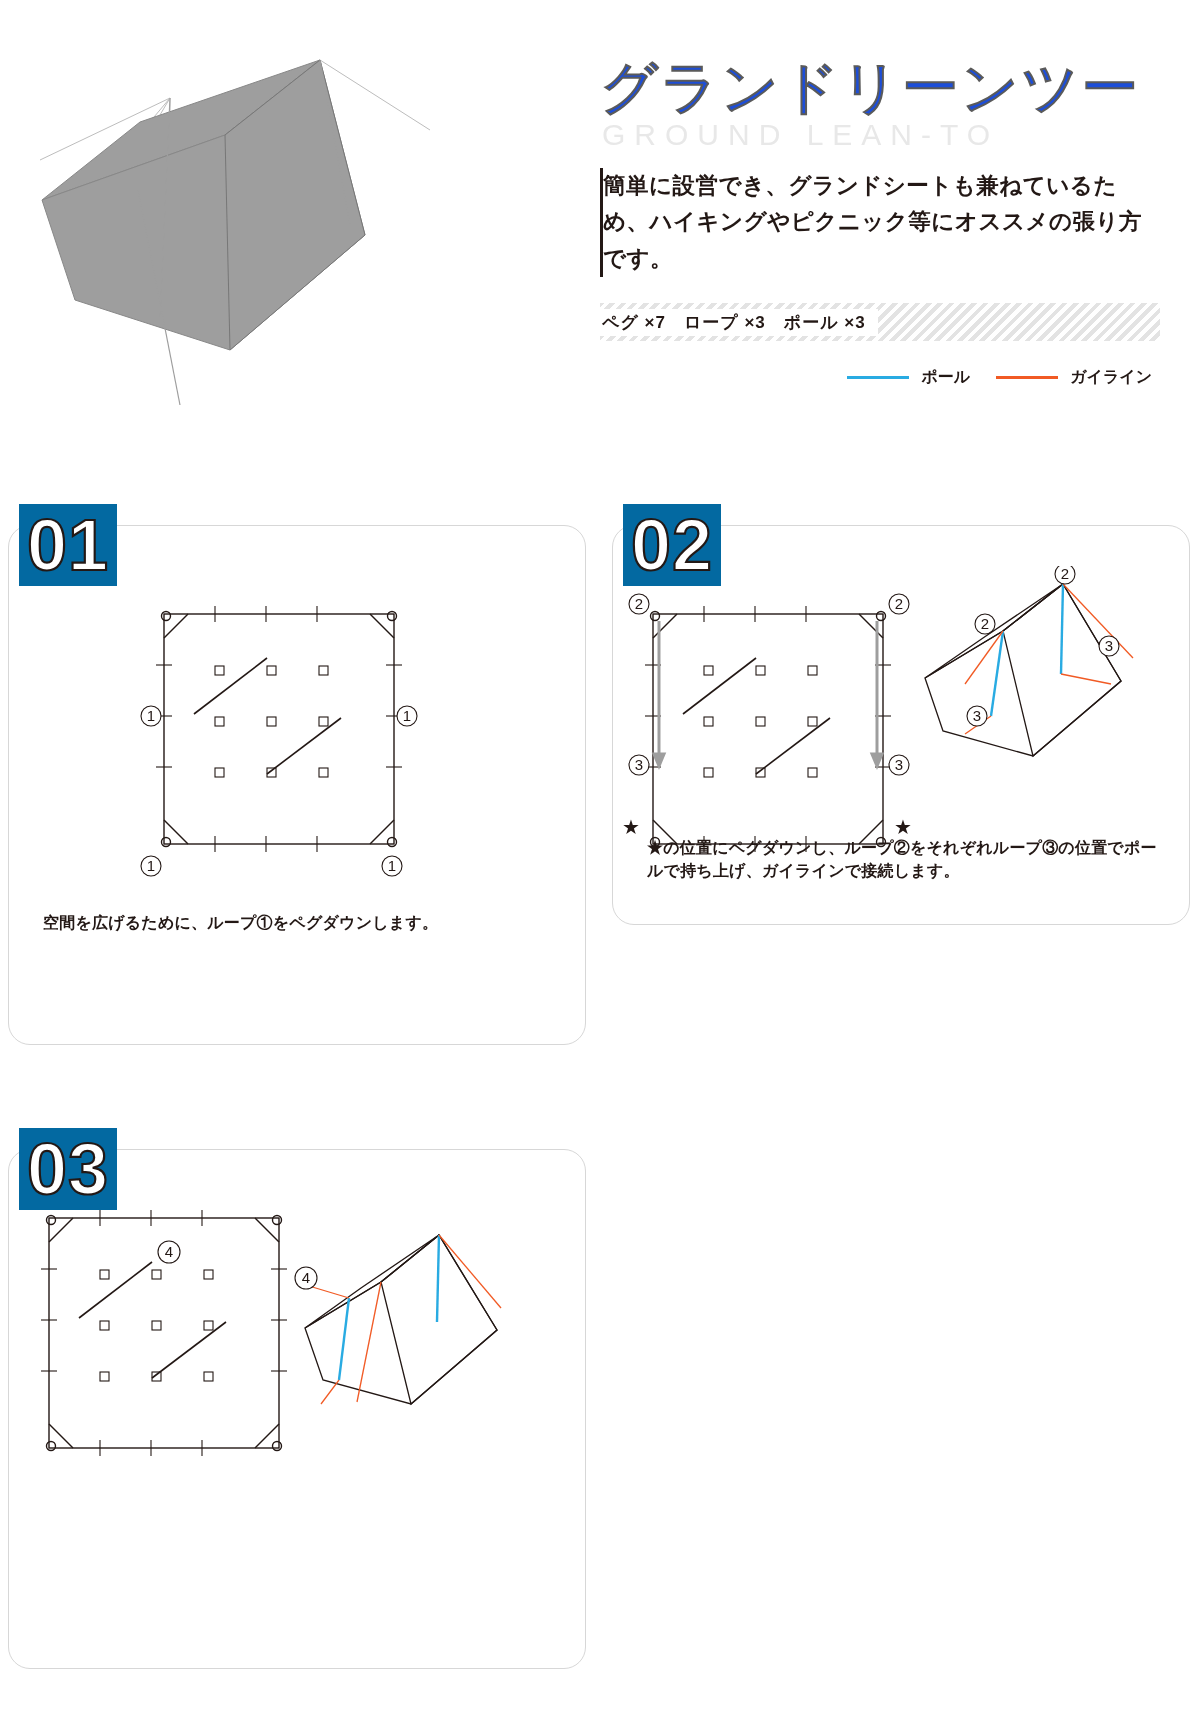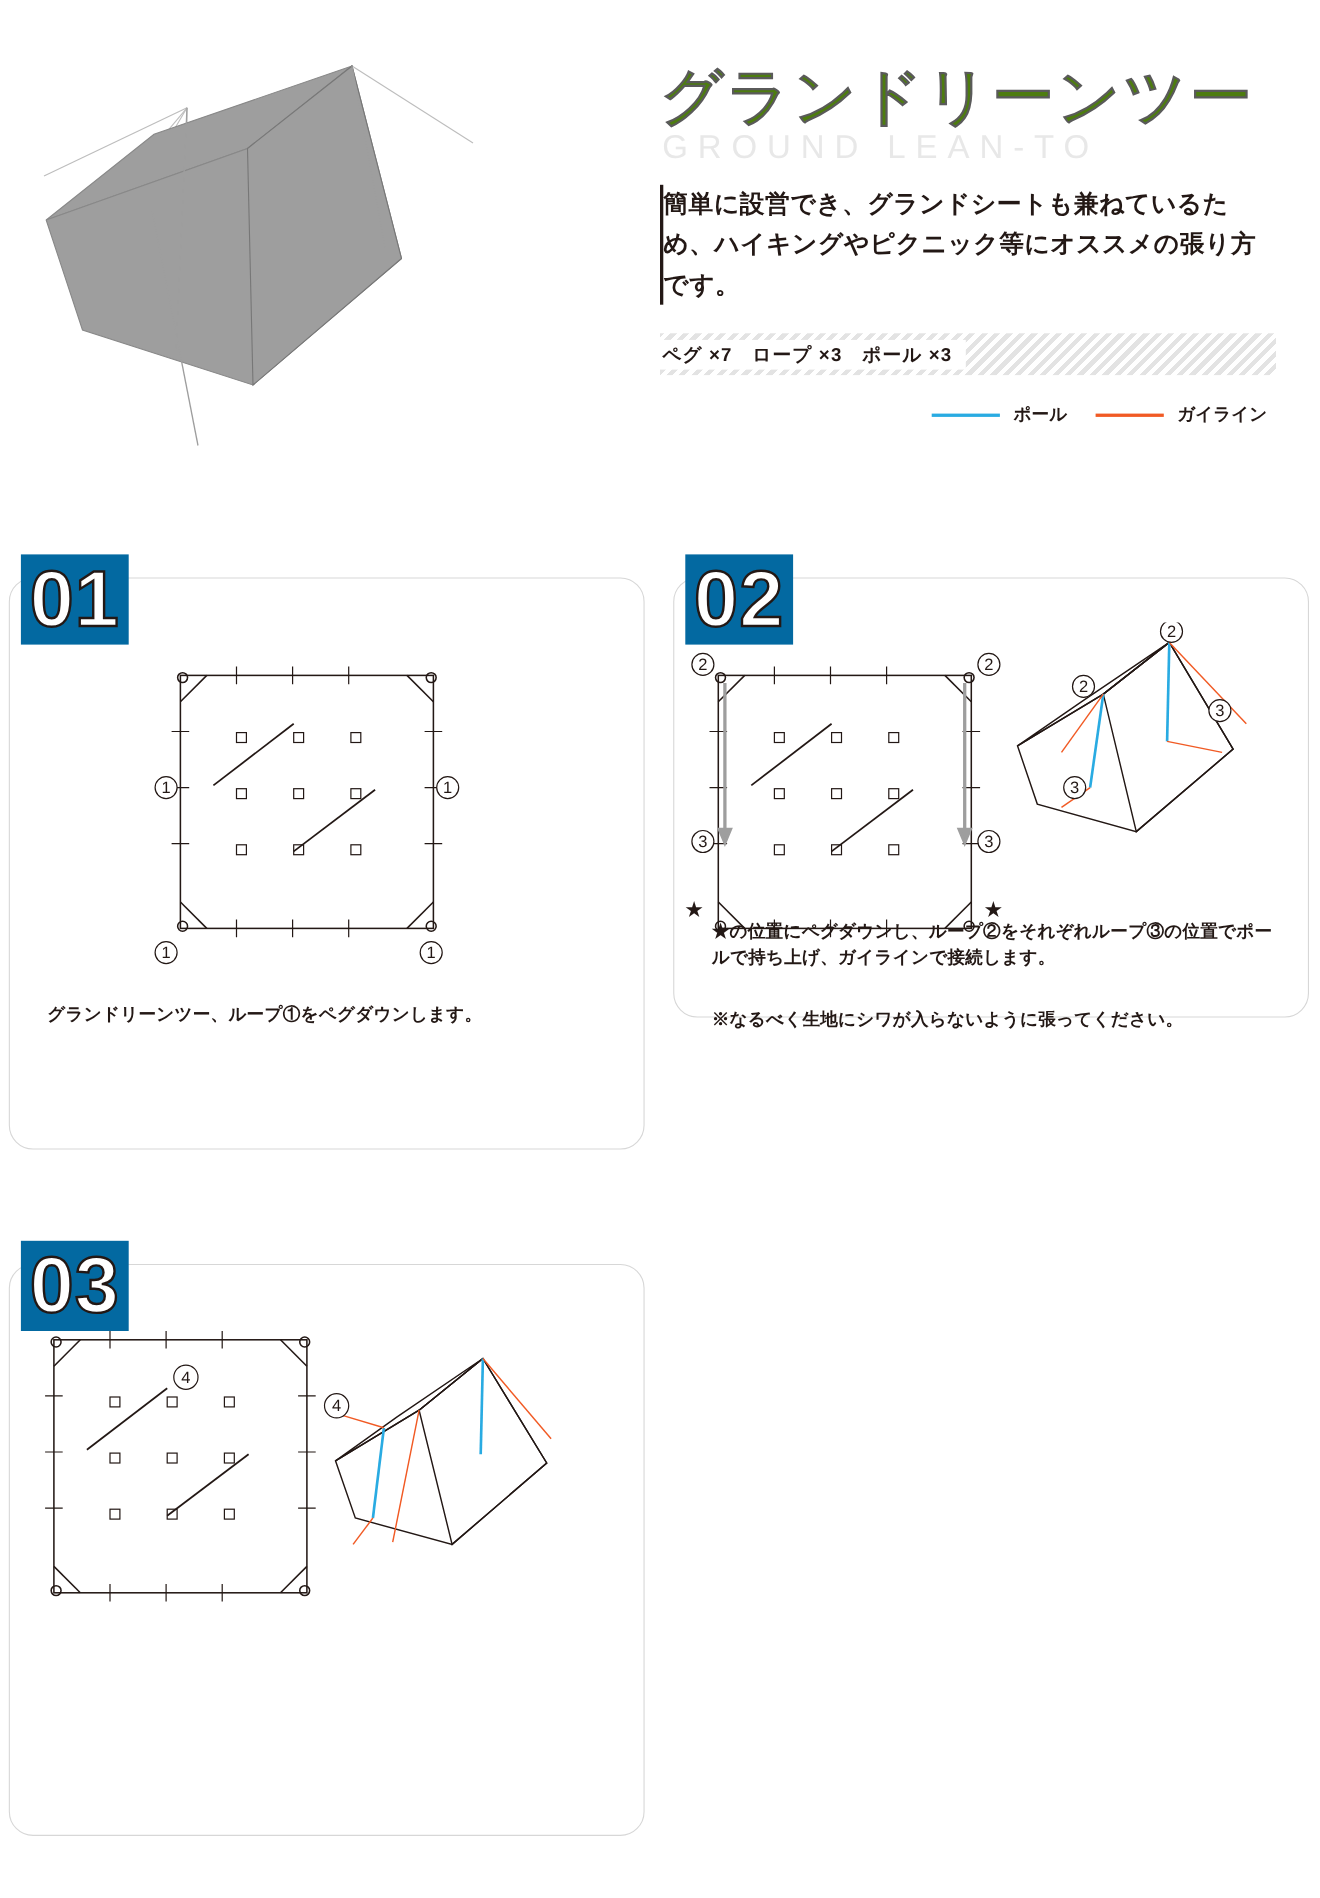--- a/index.html
+++ b/index.html
@@ -34,21 +34,21 @@
     position: relative;
     height: 110px;
   }
   #title-jp {
     position: absolute;
     left: 0;
     top: 10px;
     font-size: 57px;
     letter-spacing: 2px;
     font-weight: 400;
-    color: #4d7c0f;
+    color: #1d4ed8;
     -webkit-text-stroke: 2px #5a5a5a;
     text-shadow: 0 0 0 #5a5a5a;
     white-space: nowrap;
     font-family: "Liberation Sans", sans-serif;
   }
   #title-en {
     position: absolute;
     left: 2px;
     top: 78px;
     font-size: 30px;
@@ -247,21 +247,21 @@
         <text x="142" y="155">1</text>
         <circle cx="398" cy="150" r="10" fill="#fff" stroke="#231815" stroke-width="1.1"></circle>
         <text x="398" y="155">1</text>
         <circle cx="142" cy="300" r="10" fill="#fff" stroke="#231815" stroke-width="1.1"></circle>
         <text x="142" y="305">1</text>
         <circle cx="383" cy="300" r="10" fill="#fff" stroke="#231815" stroke-width="1.1"></circle>
         <text x="383" y="305">1</text>
       </g>
     </svg>
   </div>
-  <div class="step-caption" style="top:385px;">グランドリーンツー、ループ①をペグダウンします。</div>
+  <div class="step-caption" style="top:385px;">空間を広げるために、ループ①をペグダウンします。</div>
 </div>
 
 <div class="card" id="card-02">
   <div class="step-num">02</div>
   <div class="diagram-area">
     <svg viewBox="0 0 578 330" width="578" height="330" xmlns="http://www.w3.org/2000/svg">
 
       <g stroke="#231815" stroke-width="1.4" fill="none">
         <rect x="40" y="48" width="230" height="230"></rect>
         <line x1="40" y1="72" x2="64" y2="48"></line>
@@ -341,21 +341,20 @@
         <circle cx="372" cy="58" r="10" fill="#fff" stroke="#231815" stroke-width="1.1"></circle>
         <text x="372" y="63">2</text>
         <circle cx="496" cy="80" r="10" fill="#fff" stroke="#231815" stroke-width="1.1"></circle>
         <text x="496" y="85">3</text>
         <circle cx="364" cy="150" r="10" fill="#fff" stroke="#231815" stroke-width="1.1"></circle>
         <text x="364" y="155">3</text>
       </g>
     </svg>
   </div>
   <div class="step-caption" style="top:310px;">★の位置にペグダウンし、ループ②をそれぞれループ③の位置でポールで持ち上げ、ガイラインで接続します。</div>
-  <div class="step-caption small" style="top:390px;">※なるべく生地にシワが入らないように張ってください。</div>
 </div>
 
 <div class="card" id="card-03">
   <div class="step-num">03</div>
   <div class="diagram-area">
     <svg viewBox="0 0 578 330" width="578" height="330" xmlns="http://www.w3.org/2000/svg">
 
       <g stroke="#231815" stroke-width="1.4" fill="none">
         <rect x="40" y="28" width="230" height="230"></rect>
         <line x1="40" y1="52" x2="64" y2="28"></line>

